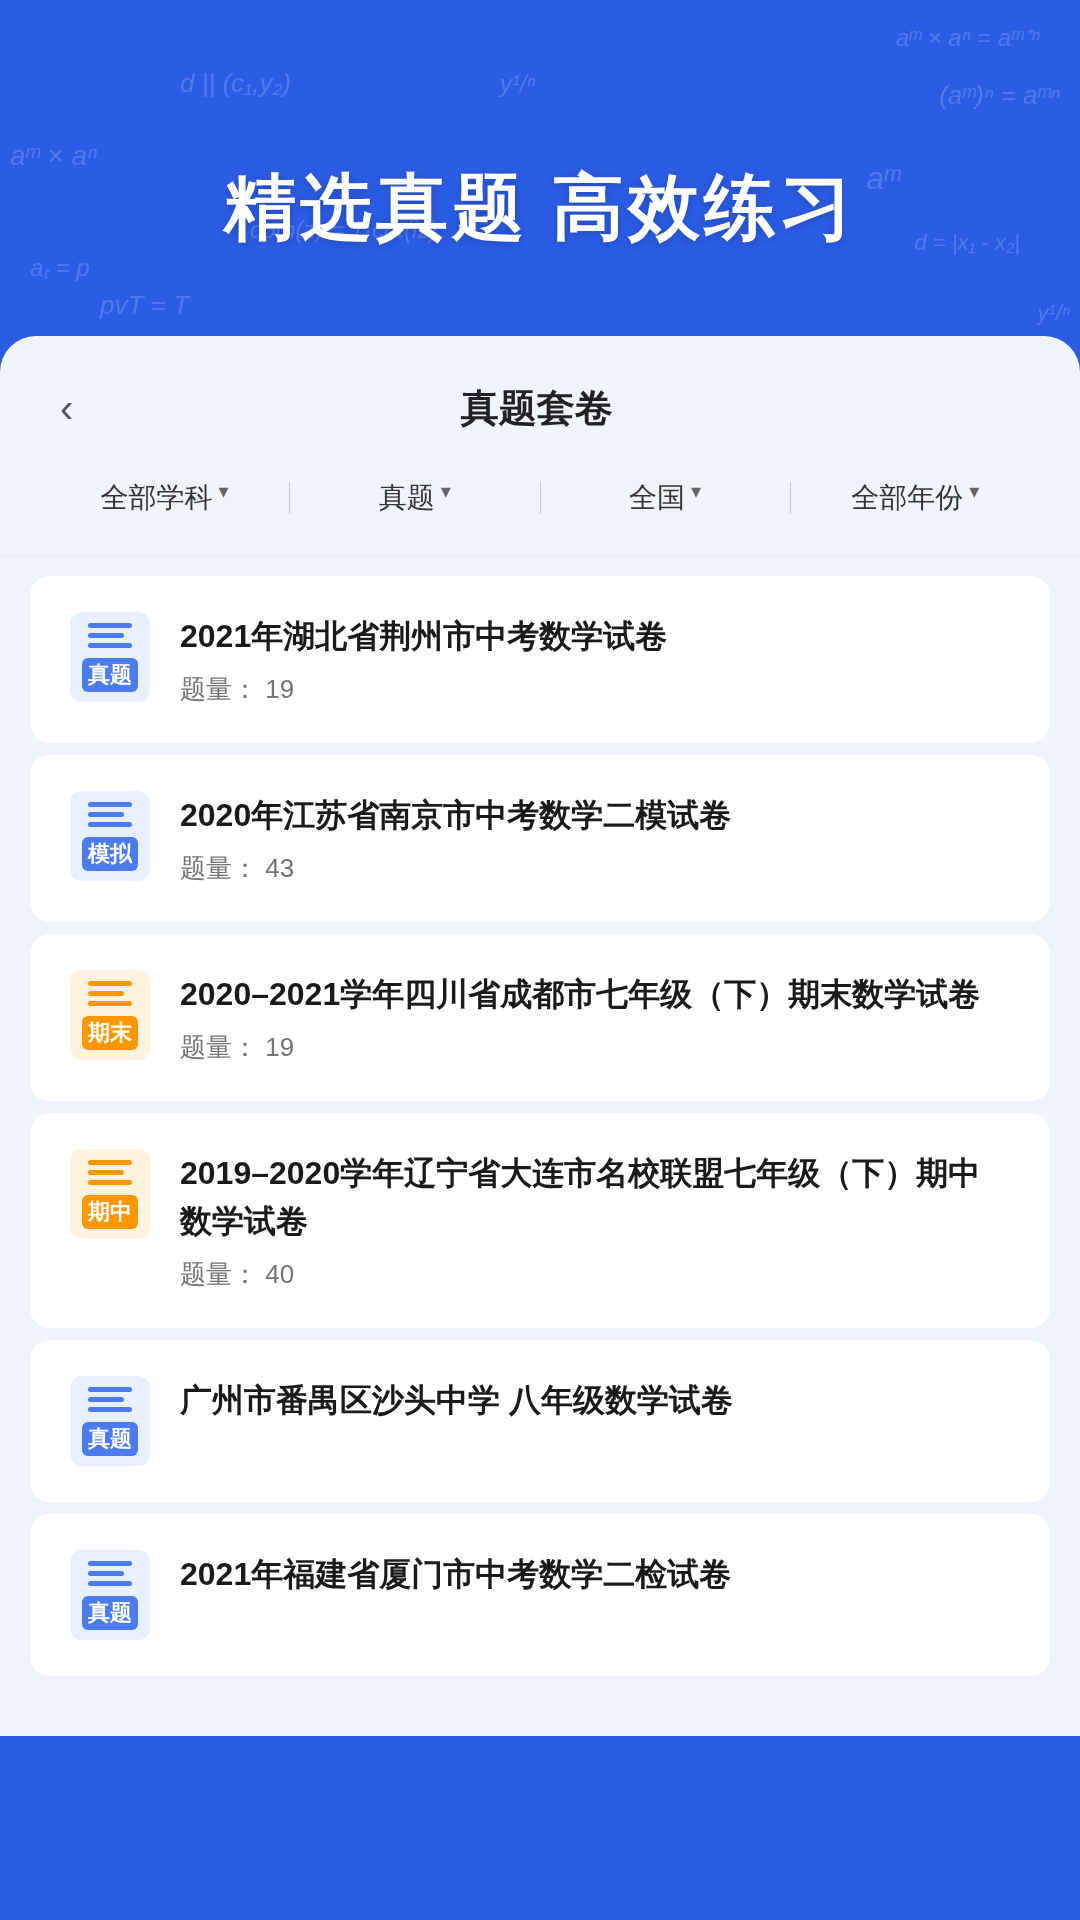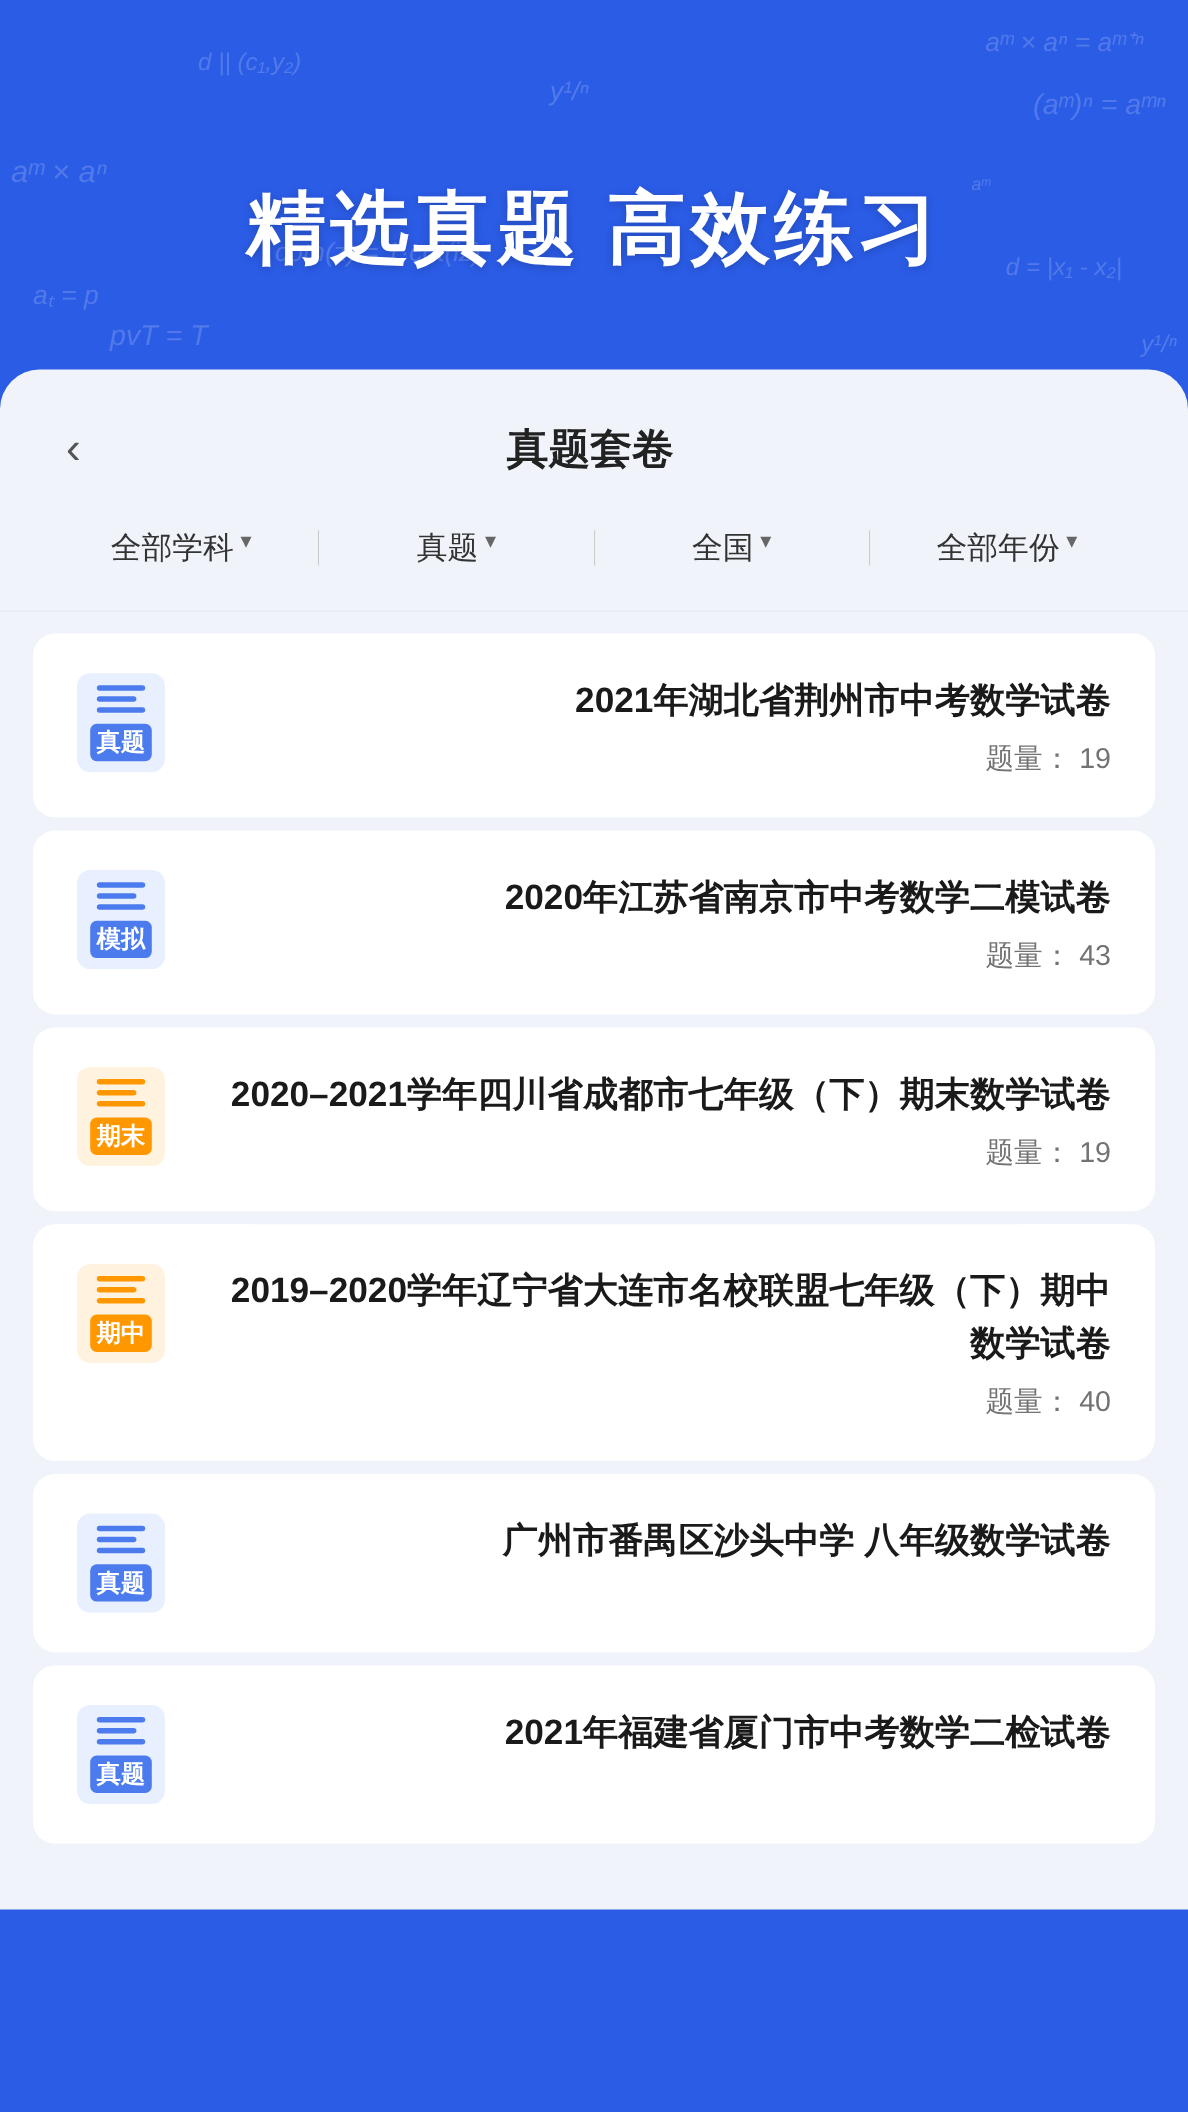--- a/index.html
+++ b/index.html
@@ -166,48 +166,47 @@
       padding: 2px 6px;
       color: #fff;
     }
 
     .blue-label { background: #4b7bec; }
     .orange-label-qi { background: #ff9800; }
     .orange-label-zhong { background: #ff9800; }
 
     .item-content {
       flex: 1;
-      text-align: right;
     }
 
     .item-title {
       font-size: 32px;
       font-weight: 600;
       color: #1a1a1a;
       line-height: 1.5;
       margin-bottom: 12px;
     }
 
     .item-count {
       font-size: 26px;
       color: #737373;
     }
 
     
     .formula-1 { top: 30px; left: 20px; font-size: 26px; }
-    .formula-2 { top: 44px; left: 180px; font-size: 22px; }
+    .formula-2 { top: 68px; left: 180px; font-size: 26px; }
     .formula-3 { top: 20px; right: 40px; font-size: 24px; }
     .formula-4 { top: 80px; right: 20px; font-size: 26px; }
     .formula-5 { top: 140px; left: 10px; font-size: 28px; font-style: italic; }
     .formula-6 { top: 180px; left: 250px; font-size: 24px; margin-top: 36px; }
     .formula-7 { top: 230px; right: 60px; font-size: 22px; }
     .formula-8 { top: 250px; left: 30px; font-size: 24px; }
     .formula-9 { top: 290px; left: 100px; font-size: 26px; }
     .formula-10 { top: 70px; left: 500px; font-size: 24px; }
-    .formula-11 { top: 160px; right: 180px; font-size: 16px; }
+    .formula-11 { top: 160px; right: 180px; font-size: 32px; }
     .formula-12 { top: 300px; right: 10px; font-size: 22px; }
     .formula-13 { top: 350px; left: 10px; font-size: 22px; }
     .formula-14 { top: 380px; left: 200px; font-size: 22px; }
     .formula-15 { top: 410px; right: 80px; font-size: 22px; }
     .formula-16 { top: 440px; left: 10px; font-size: 22px; }
     .formula-17 { top: 470px; left: 150px; font-size: 22px; }
     .formula-18 { top: 500px; right: 10px; font-size: 22px; }
     .formula-19 { top: 530px; left: 10px; font-size: 22px; }
     .formula-20 { top: 560px; left: 200px; font-size: 22px; }
   </style>

